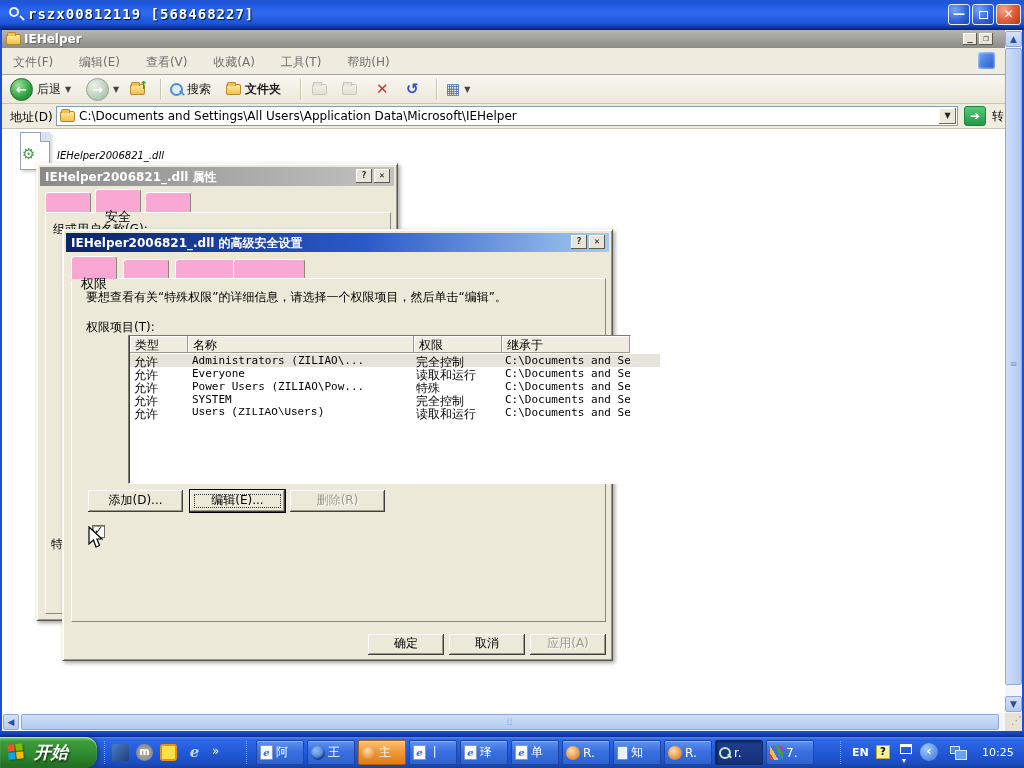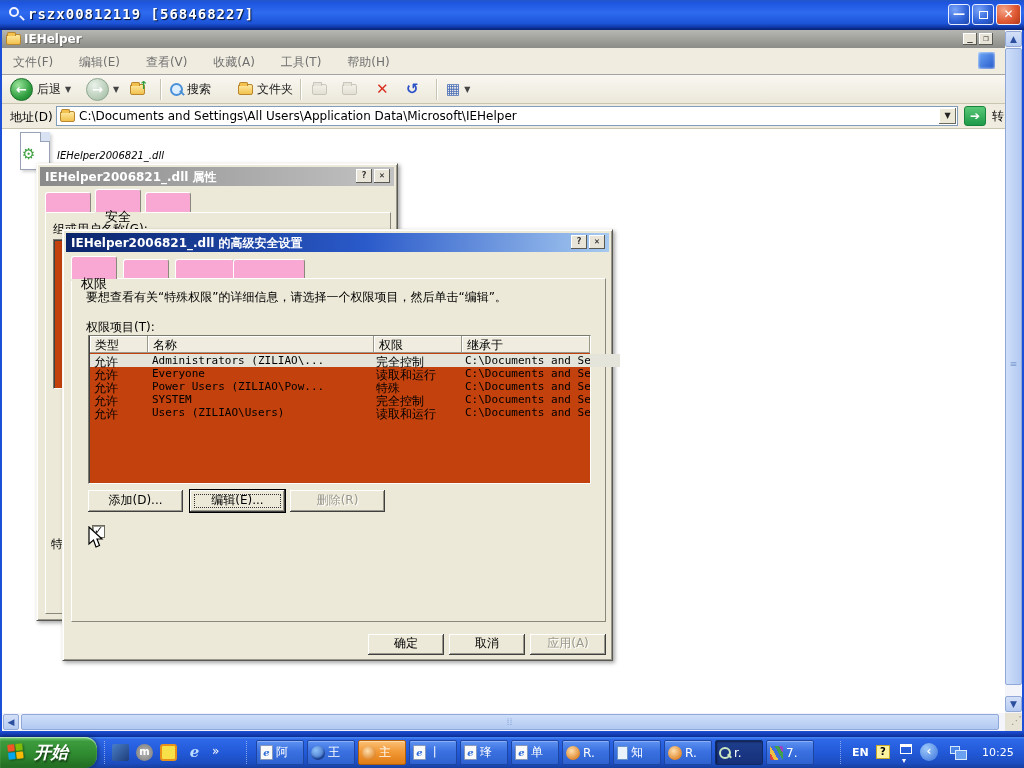--- a/index.html
+++ b/index.html
@@ -83,22 +83,22 @@
   .dlg-title.active { background:linear-gradient(90deg,#0A246A,#2A5ACA 55%,#A6CAF0); }
   .dlg-cap { position:absolute; top:2px; width:16px; height:14px; }
   .tab { position:absolute; height:20px; padding:18px 9px 0 9px; font-size:13px; background:#f9a8d4;
     border:1px solid #8A887C; border-bottom:none; border-top-color:#fff; border-left-color:#fff; border-radius:3px 3px 0 0; color:#000; }
   .tab.active { height:23px; margin-top:-3px; z-index:2; box-shadow:0 2px 0 #ECE9D8; font-weight:normal; }
   .tabpage { position:absolute; background:#ECE9D8; border:1px solid #8A887C; border-top-color:#fff; border-left-color:#fff; }
   .btn { background:#ECE9D8; box-shadow:inset -1px -1px 0 #404040, inset 1px 1px 0 #fff, inset -2px -2px 0 #9A978B;
     font-size:12px; color:#000; text-align:center; }
   .btn.focusd { box-shadow:0 0 0 1px #000, inset -1px -1px 0 #404040, inset 1px 1px 0 #fff, inset -2px -2px 0 #9A978B; outline:1px dotted #333; outline-offset:-5px; }
   .btn.disabled { color:#9B988C; text-shadow:1px 1px 0 #fff; }
-  .sunken { background:#c2410c; border:1px solid #7A7A70; border-bottom-color:#fff; border-right-color:#fff;
-    box-shadow:inset 1px 1px 0 #404040; }
+  .sunken { background:#ffffff; border:1px solid #7A7A70; border-bottom-color:#fff; border-right-color:#fff;
+    box-shadow:inset 1px 1px 0 #404040;margin-left:40px; }
   .hcell { position:absolute; top:0; height:17px; background:#F0EDE0; box-shadow:inset -1px -1px 0 #9A978B, inset 1px 1px 0 #fff;
     font-size:12px; padding:1px 0 0 5px; color:#000; }
   .trow { position:absolute; left:1px; height:13px; width:530px; font:11px "DejaVu Sans Mono", monospace; white-space:nowrap; }
   .trow span { position:absolute; top:0; overflow:hidden; }
   .trow.sel { background:#E4E4DB; }
   .chk { position:absolute; width:13px; height:13px; background:#fff; border:1px solid #6A6A60; box-shadow:inset 1px 1px 0 #9A978B; }
   .chk::after { content:"✓"; position:absolute; left:1px; top:-2px; font-size:11px; font-weight:bold; color:#111; }
 
   
   .sb-track { background:#F3F5FB; z-index:4; }
@@ -195,21 +195,21 @@
     <span class="tb" style="left:128px;">
       <span class="ficon">
           <span class="upArrow">↑</span>
         </span>
     </span>
     <span class="tsep" style="left:158px;"></span>
     <span class="tb" style="left:168px;">
       <span class="mag"></span>
       <span>搜索</span>
     </span>
-    <span class="tb" style="left:236px;">
+    <span class="tb" style="left:224px;font-weight:bold;">
       <span class="ficon2"></span>
       <span>文件夹</span>
     </span>
     <span class="tsep" style="left:298px;"></span>
     <span class="tb" style="left:310px;opacity:.55;">
         <span class="ficon-gray"></span>
       </span>
     <span class="tb" style="left:340px;opacity:.55;">
         <span class="ficon-gray"></span>
       </span>
@@ -298,21 +298,21 @@
           <span style="left:375px;width:125px;">C:\Documents and Setting...</span>
         </div>
         <div class="trow" style="top:57px;">
           <span style="left:4px;font-family:'DejaVu Sans',sans-serif;font-size:12px;">允许</span>
           <span style="left:62px;">SYSTEM</span>
           <span style="left:286px;font-family:'DejaVu Sans',sans-serif;font-size:12px;">完全控制</span>
           <span style="left:375px;width:125px;">C:\Documents and Setting...</span>
         </div>
         <div class="trow" style="top:70px;">
           <span style="left:4px;font-family:'DejaVu Sans',sans-serif;font-size:12px;">允许</span>
-          <span style="left:62px;">Users (ZILIAO\Users)</span>
+          <span style="left:62px;font-family:Liberation Mono, monospace;">Users (ZILIAO\Users)</span>
           <span style="left:286px;font-family:'DejaVu Sans',sans-serif;font-size:12px;">读取和运行</span>
           <span style="left:375px;width:125px;">C:\Documents and Setting...</span>
         </div>
       </div>
 
       <span class="btn" style="position:absolute;left:16px;top:211px;width:95px;height:22px;line-height:20px;">添加(D)...</span>
       <span class="btn focusd" style="position:absolute;left:118px;top:211px;width:95px;height:22px;line-height:20px;">编辑(E)...</span>
       <span class="btn disabled" style="position:absolute;left:218px;top:211px;width:95px;height:22px;line-height:20px;">删除(R)</span>
 
       <span class="chk" style="left:20px;top:246px;"></span>

